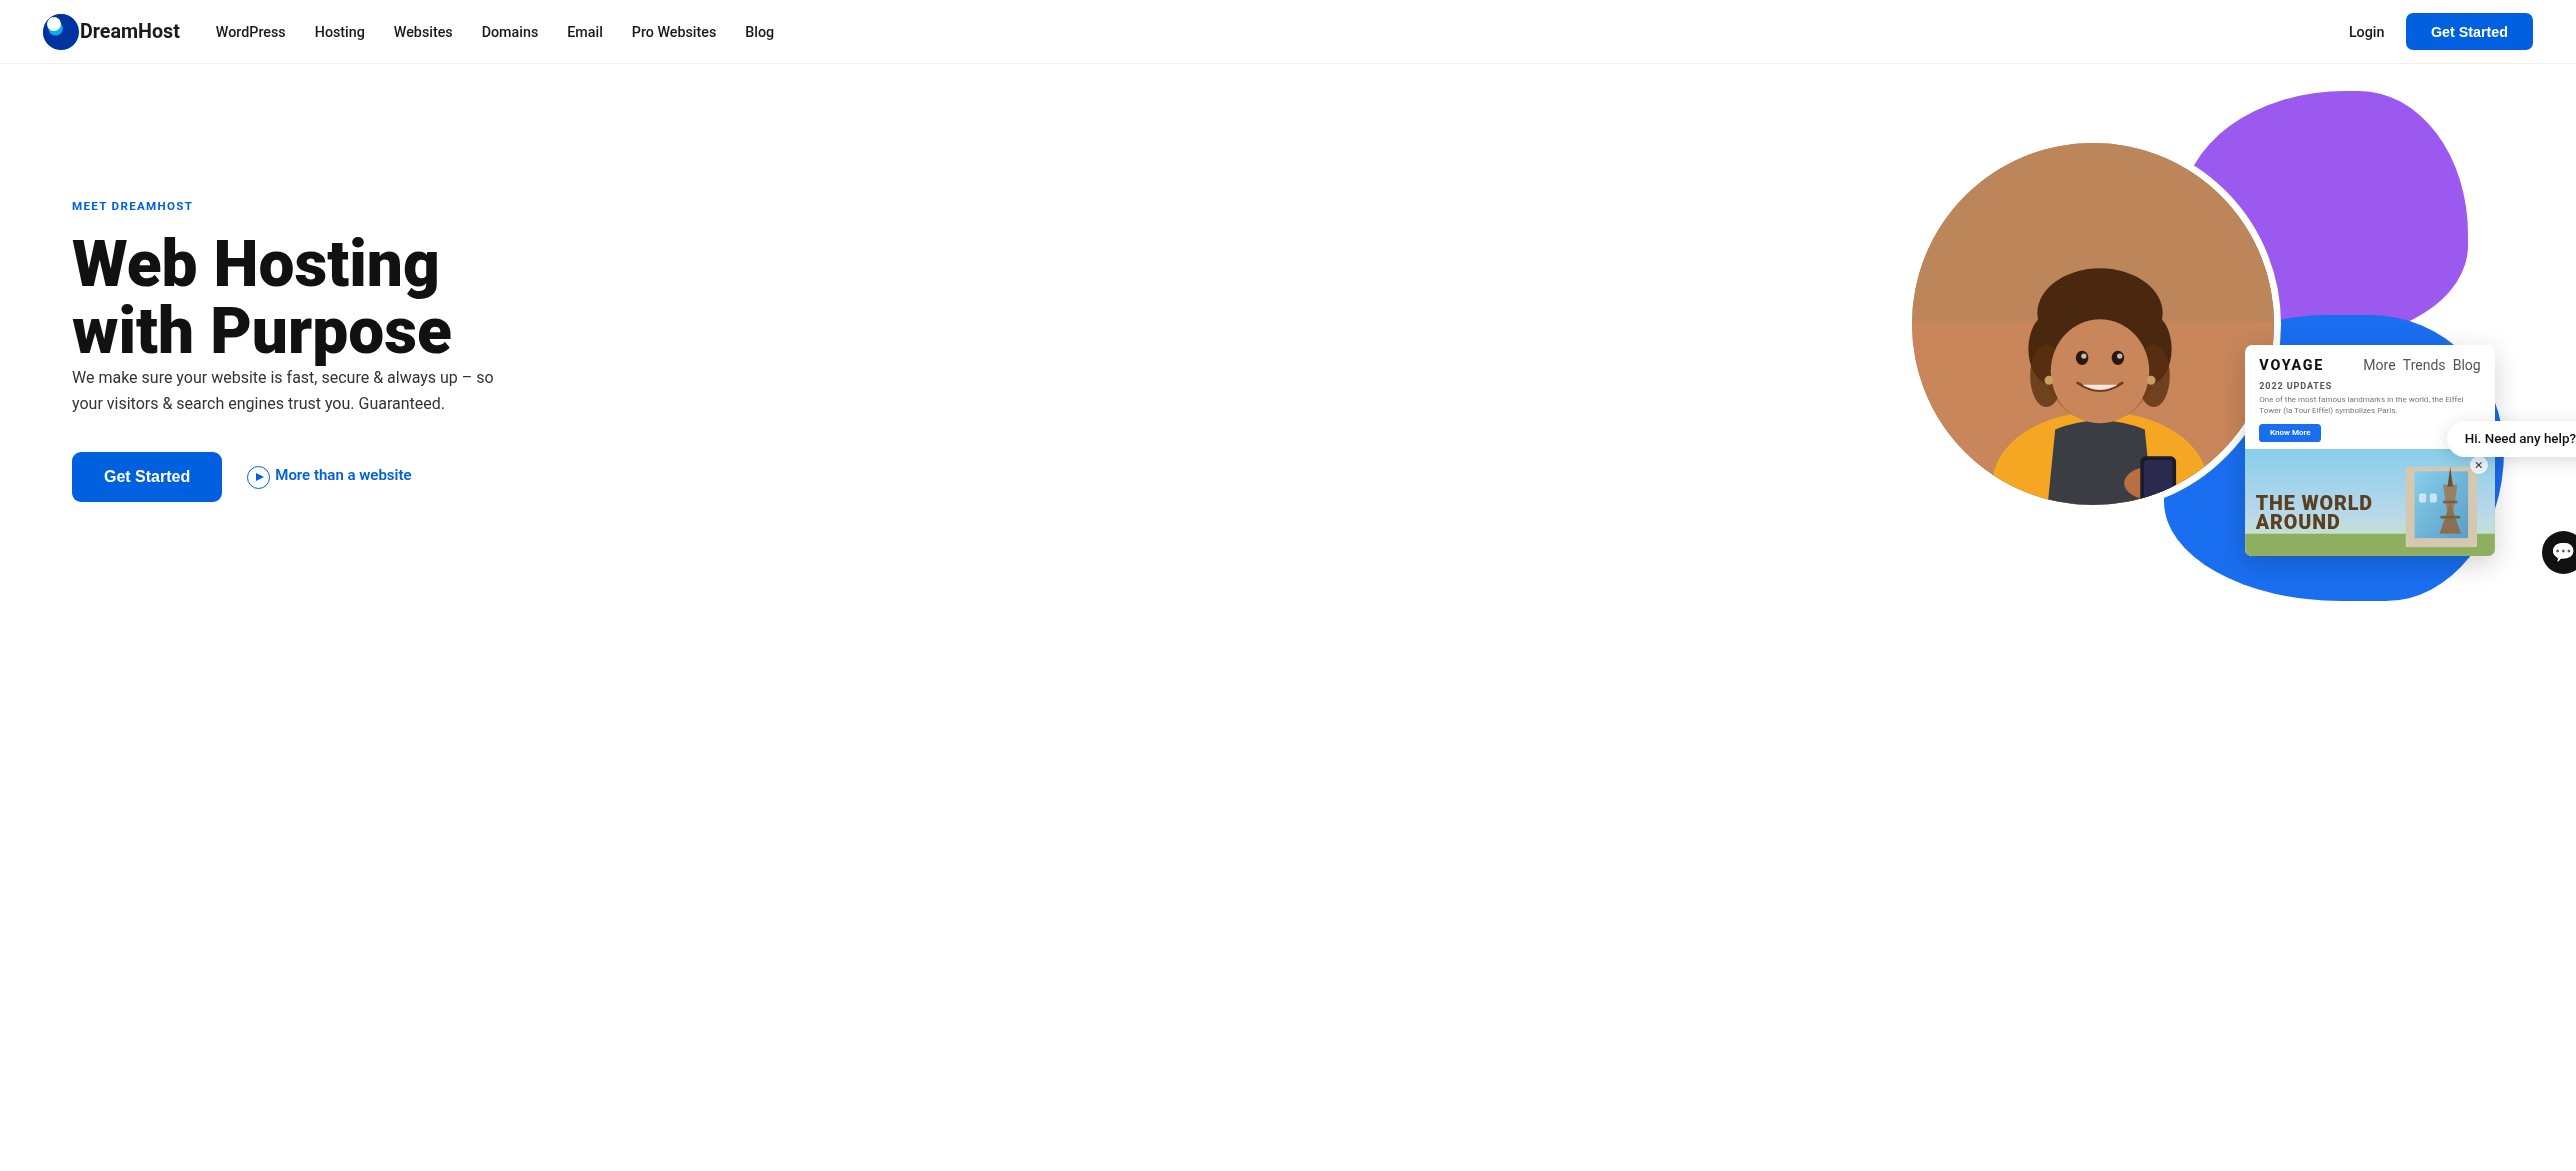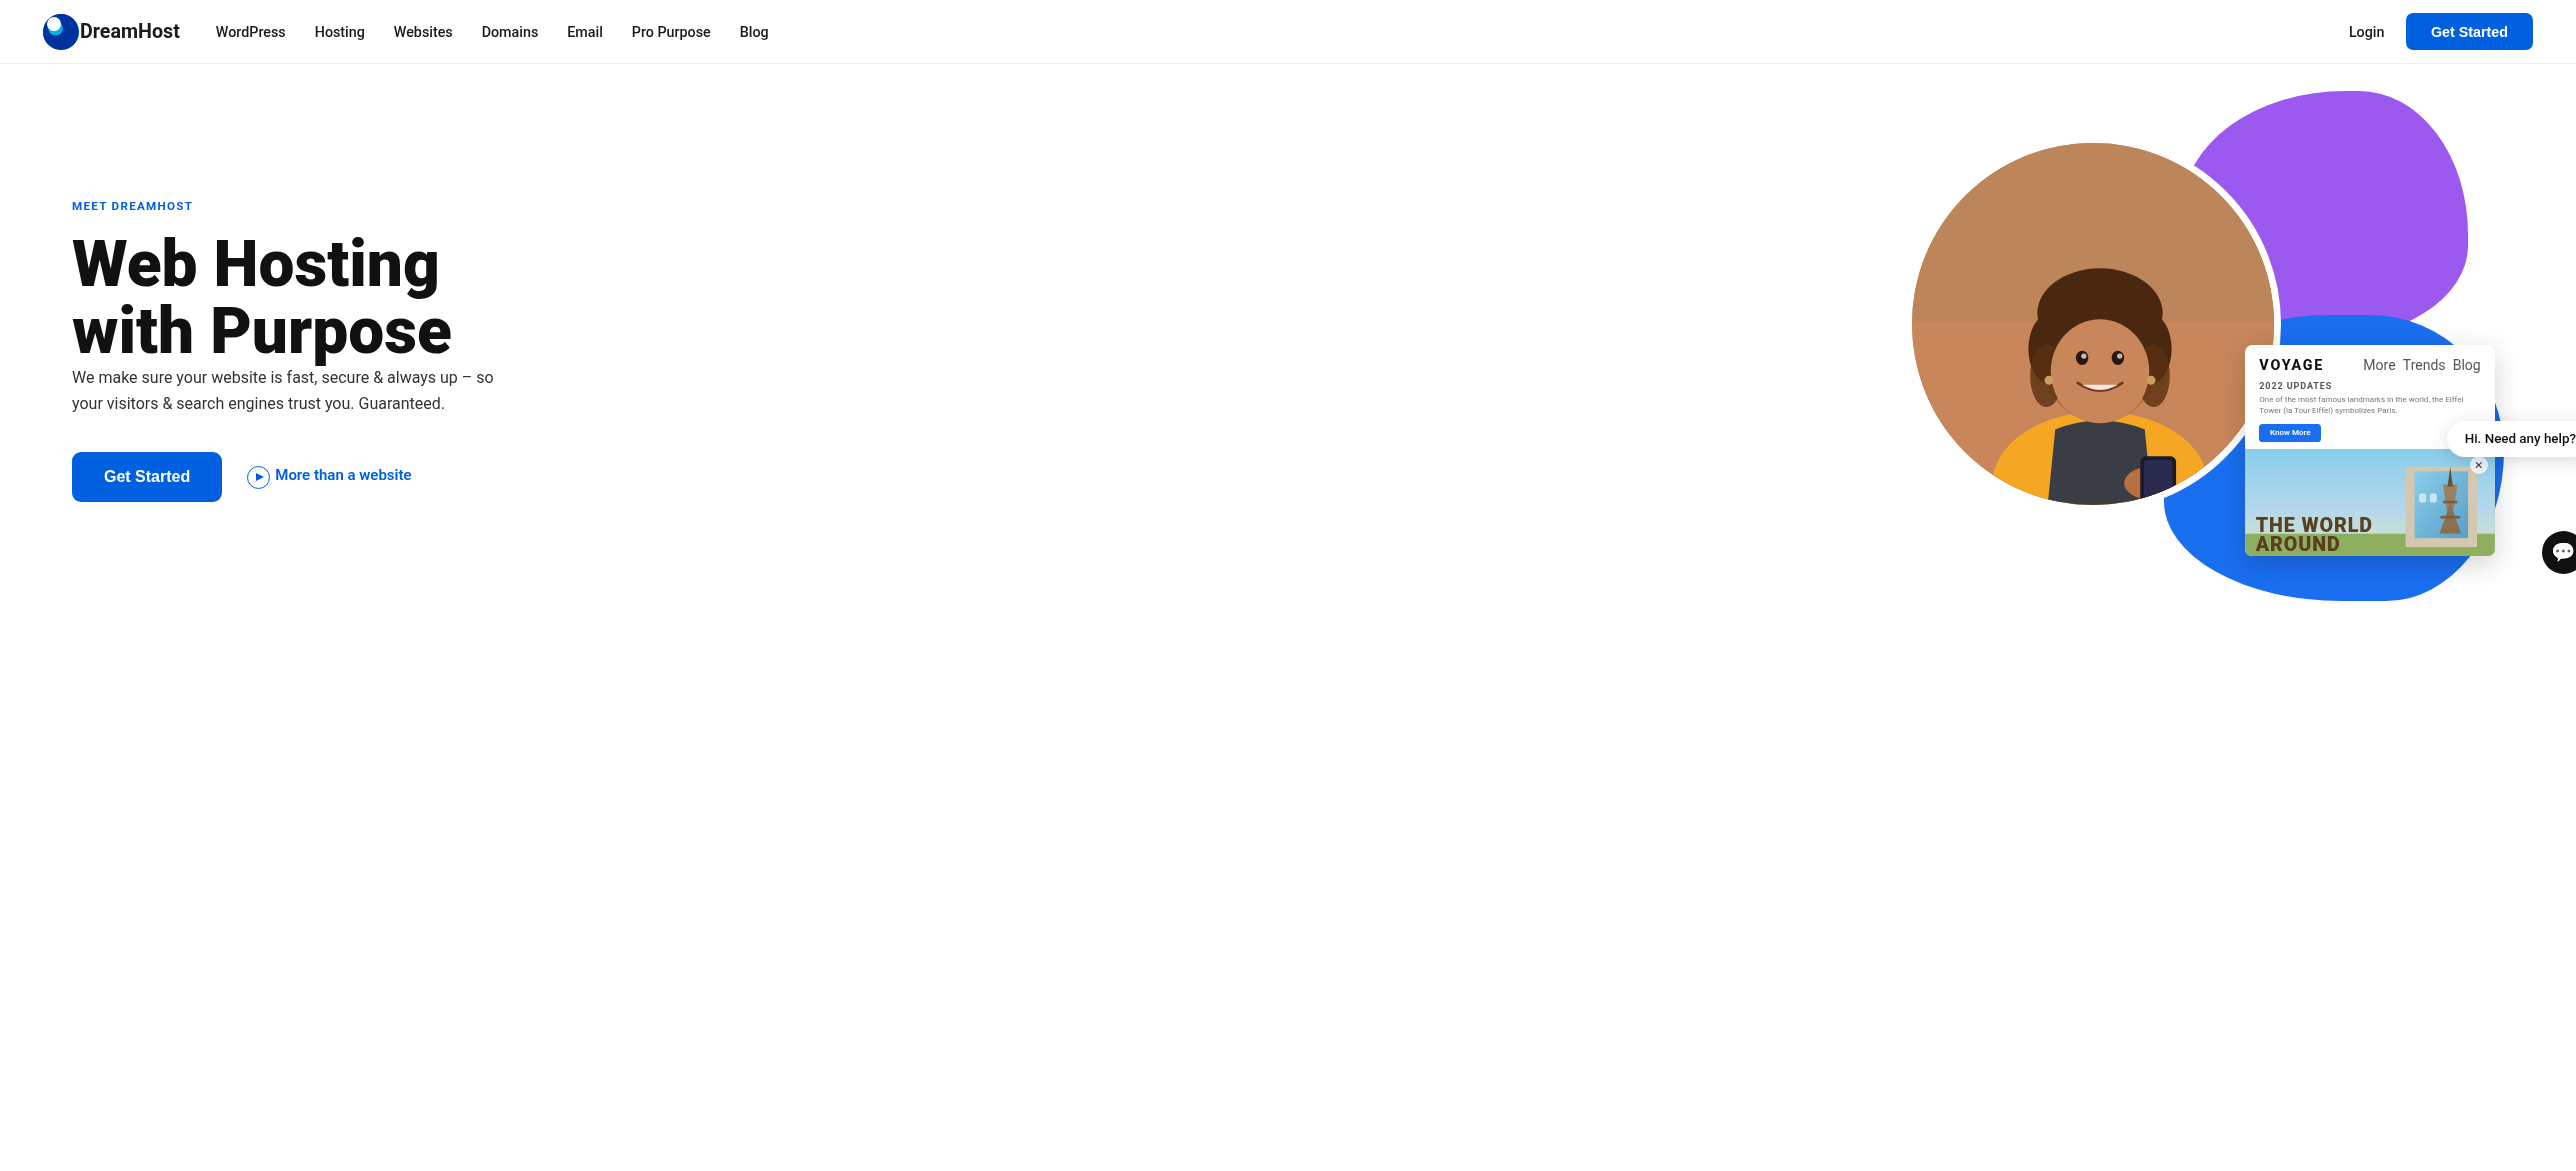--- a/index.html
+++ b/index.html
@@ -100,21 +100,21 @@
       display: inline-block; margin-top: 7.2px; padding: 4.5px 10.7px;
       background: #1a6ef0; color: #fff; font-size: 8px; border-radius: 3.6px; font-weight: 600;
     }
     .voyage-image-section { position: relative; height: 107px; overflow: hidden; }
     .voyage-img-bg {
       width: 100%; height: 100%;
       background: linear-gradient(135deg, #87ceeb 0%, #b0d4e8 40%, #e8d5b0 70%, #c8a060 100%);
       position: relative;
     }
     .voyage-text-overlay {
-      position: absolute; bottom: 1px; left: 10.7px;
+      position: absolute; bottom: 23px; left: 10.7px;
       font-size: 19.7px; font-weight: 900; color: #5a4020; letter-spacing: 0.9px; line-height: 1;
       text-transform: uppercase;
     }
     .voyage-close {
       position: absolute; top: 7.2px; right: 7.2px;
       width: 18px; height: 18px; background: rgba(255,255,255,0.8); border-radius: 50%;
       display: flex; align-items: center; justify-content: center;
       font-size: 10.7px; cursor: pointer; color: #333;
     }
 
@@ -146,21 +146,21 @@
         </svg>
       </div>
       <span class="logo-text">DreamHost</span>
     </a>
     <ul class="nav-links">
       <li><a href="#">WordPress</a></li>
       <li><a href="#">Hosting</a></li>
       <li><a href="#">Websites</a></li>
       <li><a href="#">Domains</a></li>
       <li><a href="#">Email</a></li>
-      <li><a href="#">Pro Purpose</a></li>
+      <li><a href="#">Pro Websites</a></li>
       <li><a href="#">Blog</a></li>
     </ul>
   </div>
   <div class="nav-right">
     <a href="#" class="login-link">Login</a>
     <button class="get-started-nav">Get Started</button>
   </div>
 </nav>
 
 <section class="hero">

